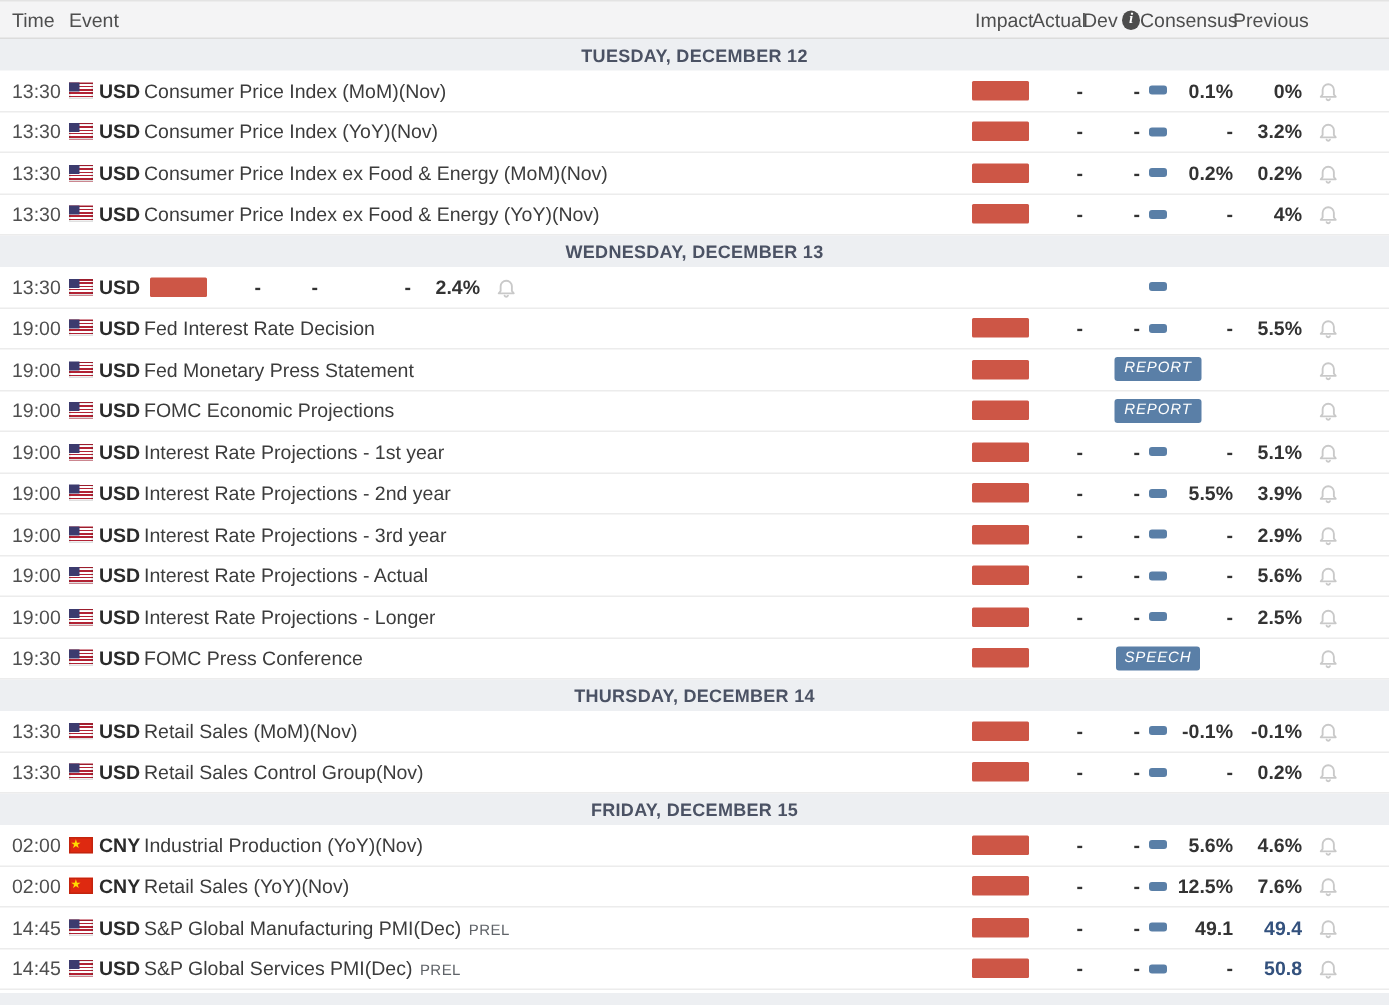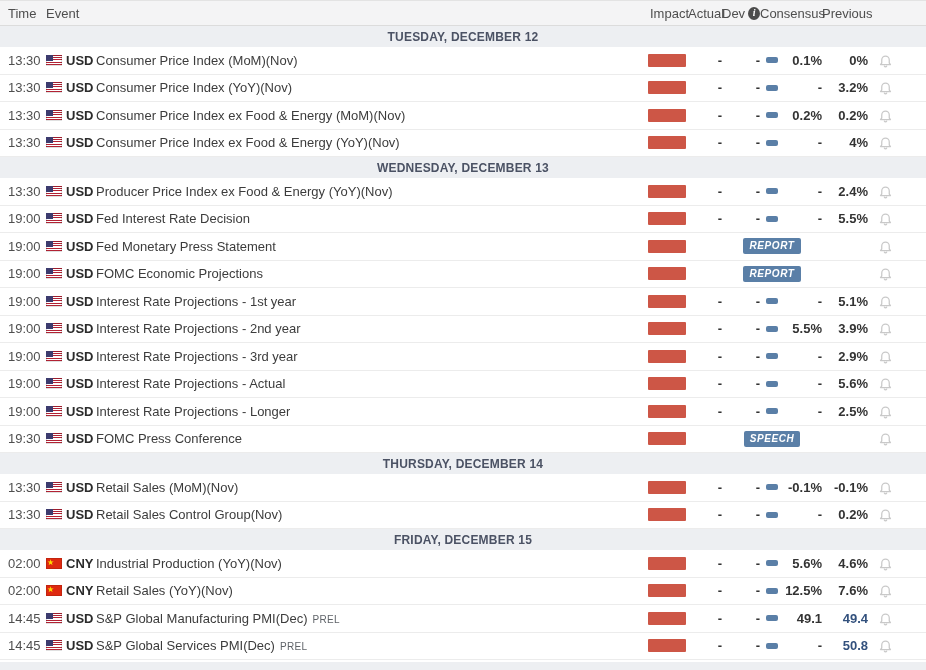--- a/index.html
+++ b/index.html
@@ -49,21 +49,21 @@
   .flag-us{background:repeating-linear-gradient(180deg,#b22234 0 1px,#fff 1px 2.2px);}
   .flag-us::after{content:"";position:absolute;left:0;top:0;width:7px;height:6px;background:#3c3b6e;}
   .flag-cn{background:#de2910;}
   .flag-cn::after{content:"\2605";position:absolute;left:1px;top:-1px;color:#ffde00;font-size:8px;line-height:11px;}
   .evt{color:#3c3c3c;white-space:nowrap;overflow:hidden;text-overflow:ellipsis;}
   .prel{font-size:10px;color:#5f6368;font-weight:normal;letter-spacing:.3px;}
   .impact-bar{width:38px;height:13px;background:var(--impact);border-radius:1px;}
   .val{font-weight:bold;color:#333;}
   .val.revised{color:var(--revised);}
   .badge-abs{position:absolute;left:722px;top:0;height:100%;width:100px;display:flex;align-items:center;justify-content:center;}
-  .badge{background:var(--badge);color:#fff;font-size:10px;font-weight:bold;font-style:italic;
+  .badge{background:var(--badge);color:#fff;font-size:10px;font-weight:normal;font-style:italic;
     letter-spacing:.6px;padding:3px 6px;border-radius:2px;line-height:1;}
   .bell{display:inline-flex;cursor:pointer;}
   .bottom-strip{height:8px;background:var(--section-bg);margin-top:2px;}
 </style>
 </head>
 <body>
 
 <div class="calendar">
 
   <div class="head cols">
@@ -213,24 +213,20 @@
   <div class="day">
     <span>WEDNESDAY, DECEMBER 13</span>
   </div>
 
   <div class="row cols">
     <div class="c-time time">13:30</div>
     <div class="c-flagcur">
       <span class="flag flag-us"></span>
       <span class="cur">USD</span>
     </div>
-    <div class="c-event">
-      <span class="evt">Producer Price Index ex Food &amp; Energy (YoY)(Nov)</span>
-      <span class="prel"></span>
-    </div>
     <div class="c-impact">
           <span class="impact-bar"></span>
         </div>
     <div class="c-actual val">-</div>
     <div class="c-dev val">-</div>
     <div class="c-consensus val">-</div>
     <div class="c-previous val">2.4%</div>
     <div class="c-bell">
       <span class="bell">
         <svg viewBox="0 0 24 24" width="15" height="15" fill="none" stroke="#c9c9c9" stroke-width="2" stroke-linejoin="round" stroke-linecap="round">

